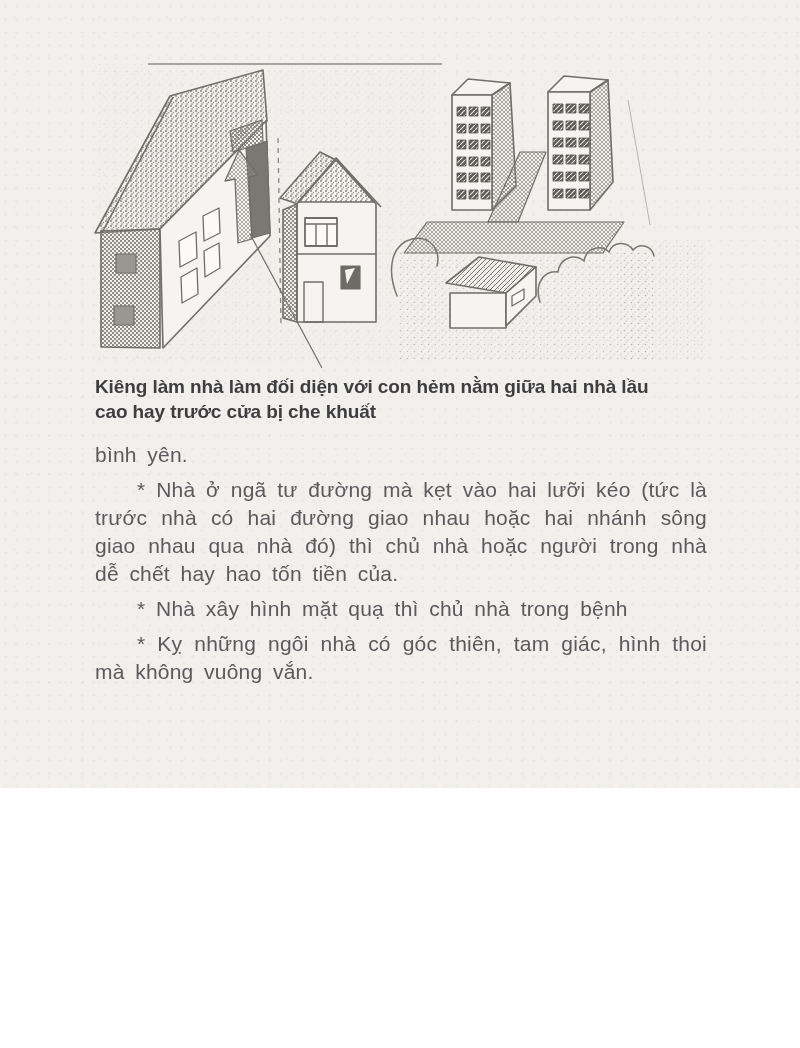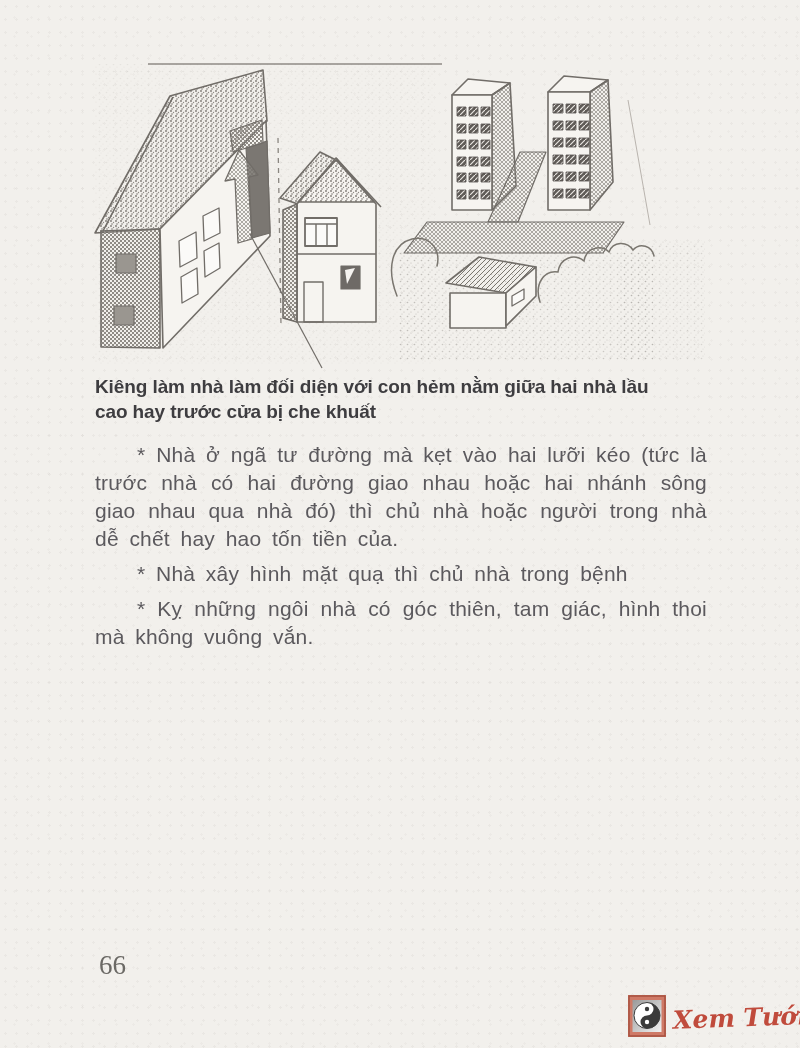--- a/index.html
+++ b/index.html
@@ -1,17 +1,17 @@
 <!DOCTYPE html>
 <html><head>
 <meta charset="utf-8">
 <style>
   html,body{margin:0;padding:0;background:#ffffff;}
   .page{
-    position:relative;width:800px;height:1048px;overflow:hidden;
+    position:relative;width:800px;height:788px;overflow:hidden;
     background-color:#f2f0ec;
     background-image:
       radial-gradient(rgba(90,85,80,0.055) 1px, transparent 1.3px),
       radial-gradient(rgba(90,85,80,0.04) 1px, transparent 1.3px);
     background-size:11px 13px,17px 19px;
     background-position:0 0,6px 8px;
     font-family:"Liberation Sans",sans-serif;
   }
   .illustration{position:absolute;left:80px;top:55px;width:640px;height:315px;}
   .caption{
@@ -170,20 +170,21 @@
     <g stroke="#7a766f" stroke-width="1.5" fill="none" stroke-linecap="round">
       <path d="M397,296 C386,268 392,244 412,239 C430,235 441,250 437,266"></path>
       <path d="M540,302 C534,284 544,270 558,272 C560,258 574,253 584,261 C586,248 601,244 609,252 C613,241 627,241 633,250 C640,242 652,246 654,256"></path>
     </g>
   </svg>
 
   <div class="caption">Kiêng làm nhà làm đối diện với con hẻm nằm giữa hai nhà lầu
 cao hay trước cửa bị che khuất</div>
 
   <div class="bodytext">
+    <p>bình yên.</p>
     <p class="indent">* Nhà ở ngã tư đường mà kẹt vào hai lưỡi kéo (tức là trước nhà có hai đường giao nhau hoặc hai nhánh sông giao nhau qua nhà đó) thì chủ nhà hoặc người trong nhà dễ chết hay hao tốn tiền của.</p>
     <p class="indent">* Nhà xây hình mặt quạ thì chủ nhà trong bệnh</p>
     <p class="indent">* Kỵ những ngôi nhà có góc thiên, tam giác, hình thoi mà không vuông vắn.</p>
   </div>
 
   <div class="pagenum">66</div>
 
   <div class="watermark">
     <svg width="38" height="42" viewBox="0 0 38 42" xmlns="http://www.w3.org/2000/svg">
       <defs>

